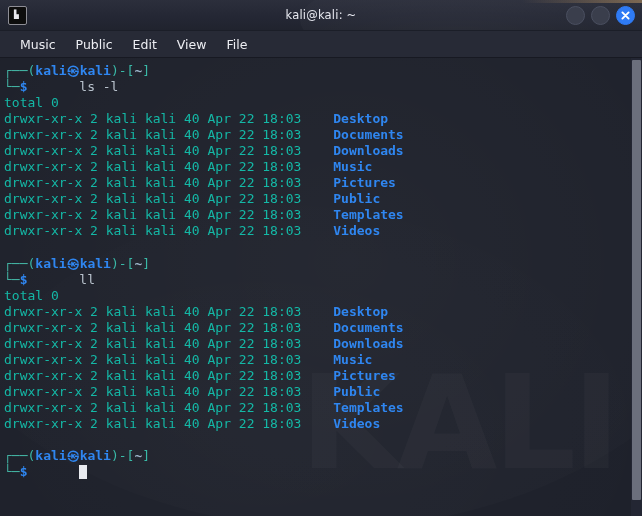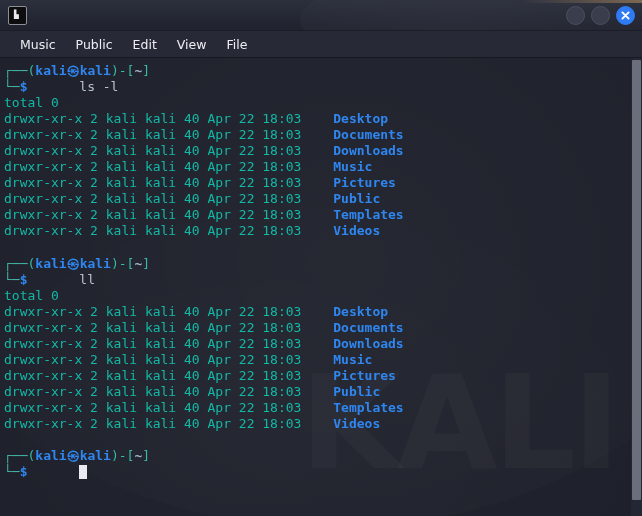--- a/index.html
+++ b/index.html
@@ -221,20 +221,21 @@
 <body>
 
 <div id="app">
 
   <div class="titlebar">
     <div class="titlebar-sheen"></div>
     <div class="titlebar-warm"></div>
     <div class="win-icon">
       <span>▙</span>
     </div>
+    <div class="win-title">kali@kali: ~</div>
     <div class="win-buttons">
       <div class="wb wb-dim"></div>
       <div class="wb wb-dim"></div>
       <div class="wb wb-close">
         <svg width="11" height="11" viewBox="0 0 11 11">
           <path d="M2.4 2.4 L8.6 8.6 M8.6 2.4 L2.4 8.6" stroke="#ffffff" stroke-width="1.9" stroke-linecap="round"></path>
         </svg>
       </div>
     </div>
   </div>

